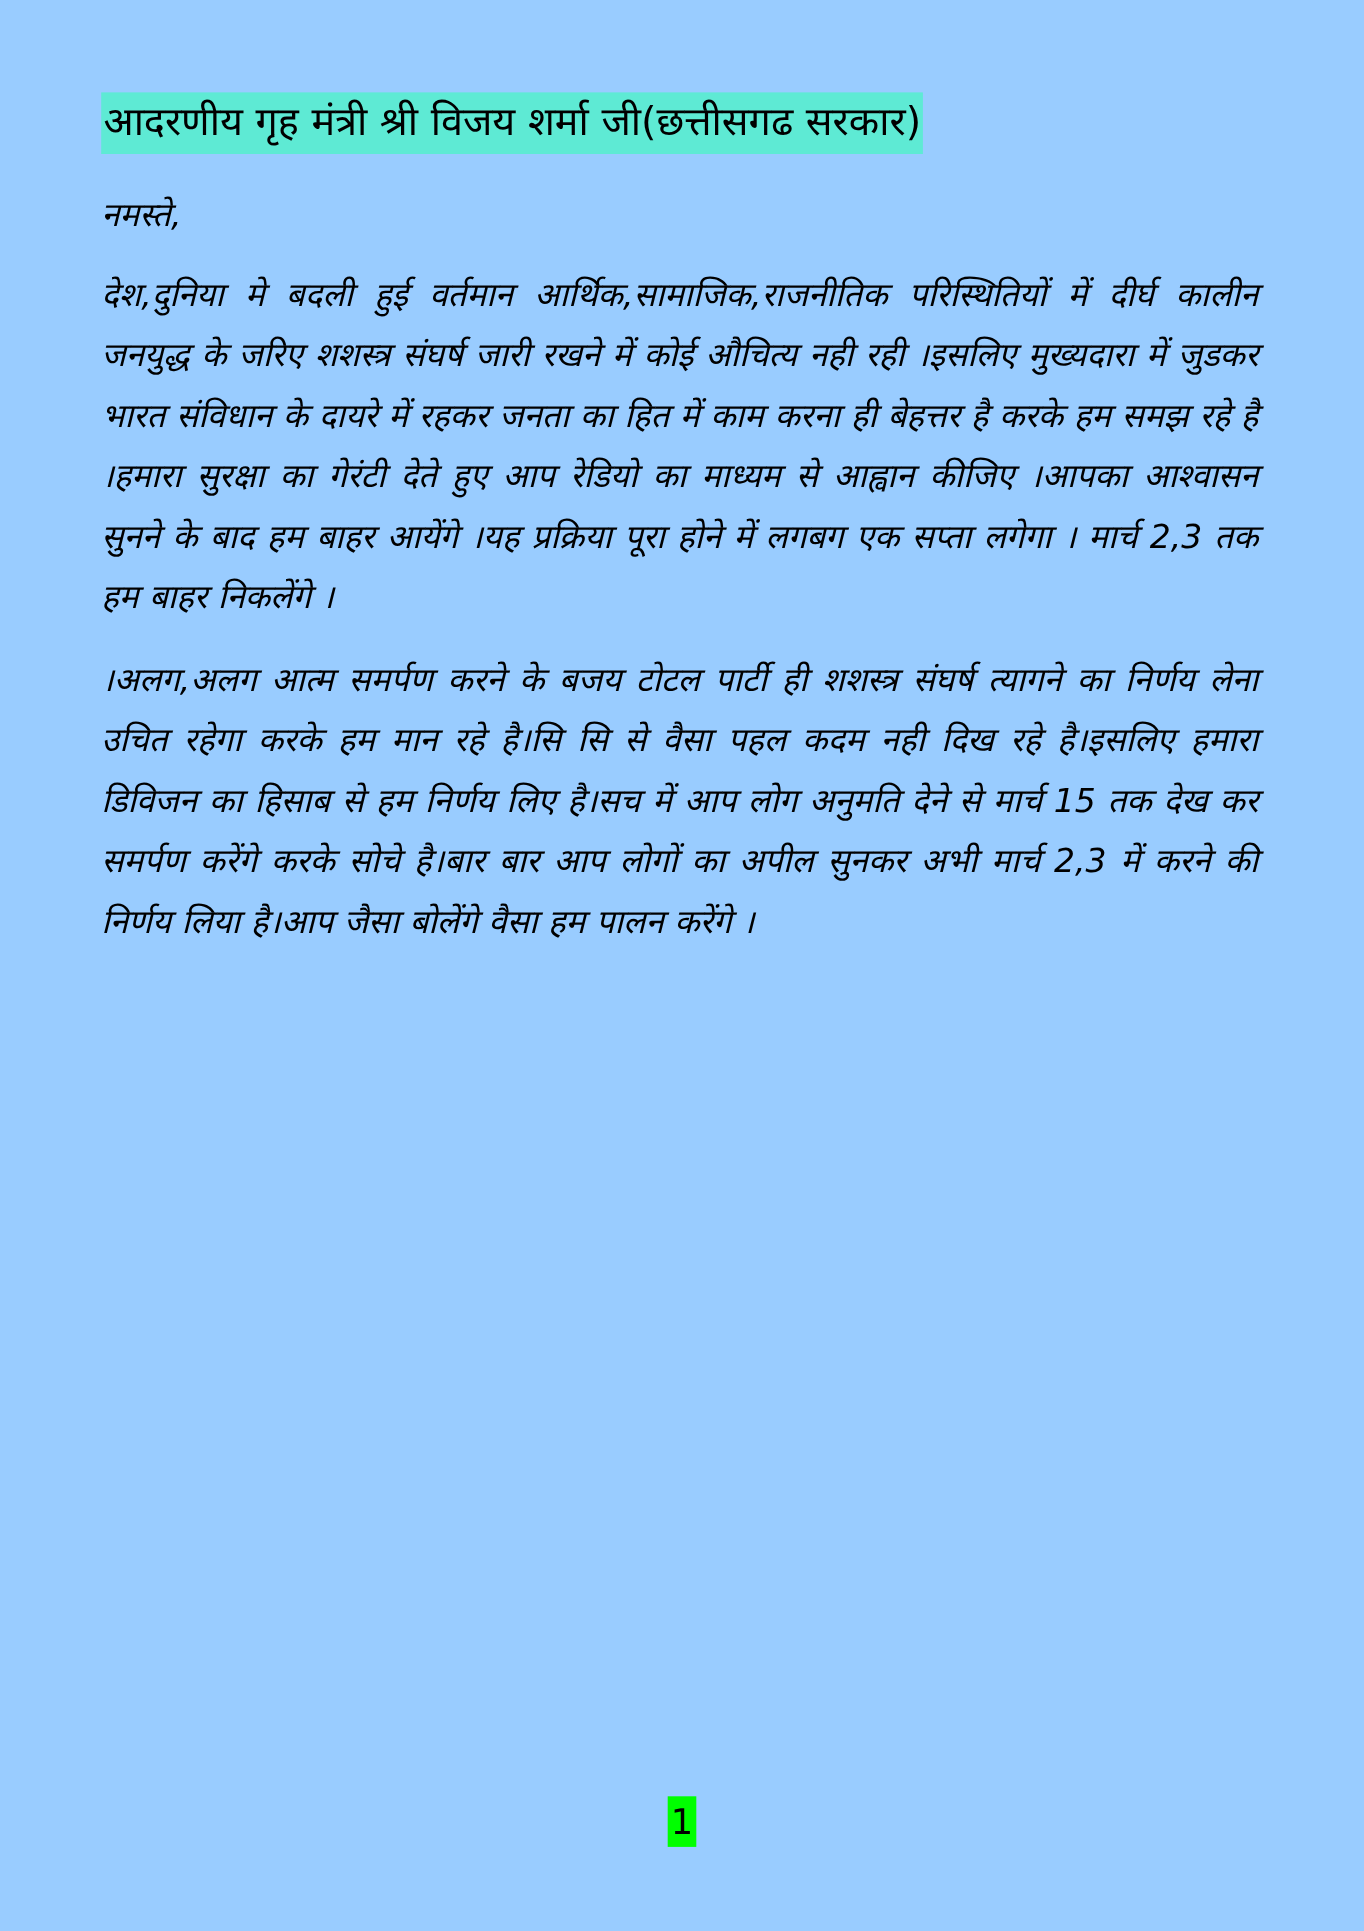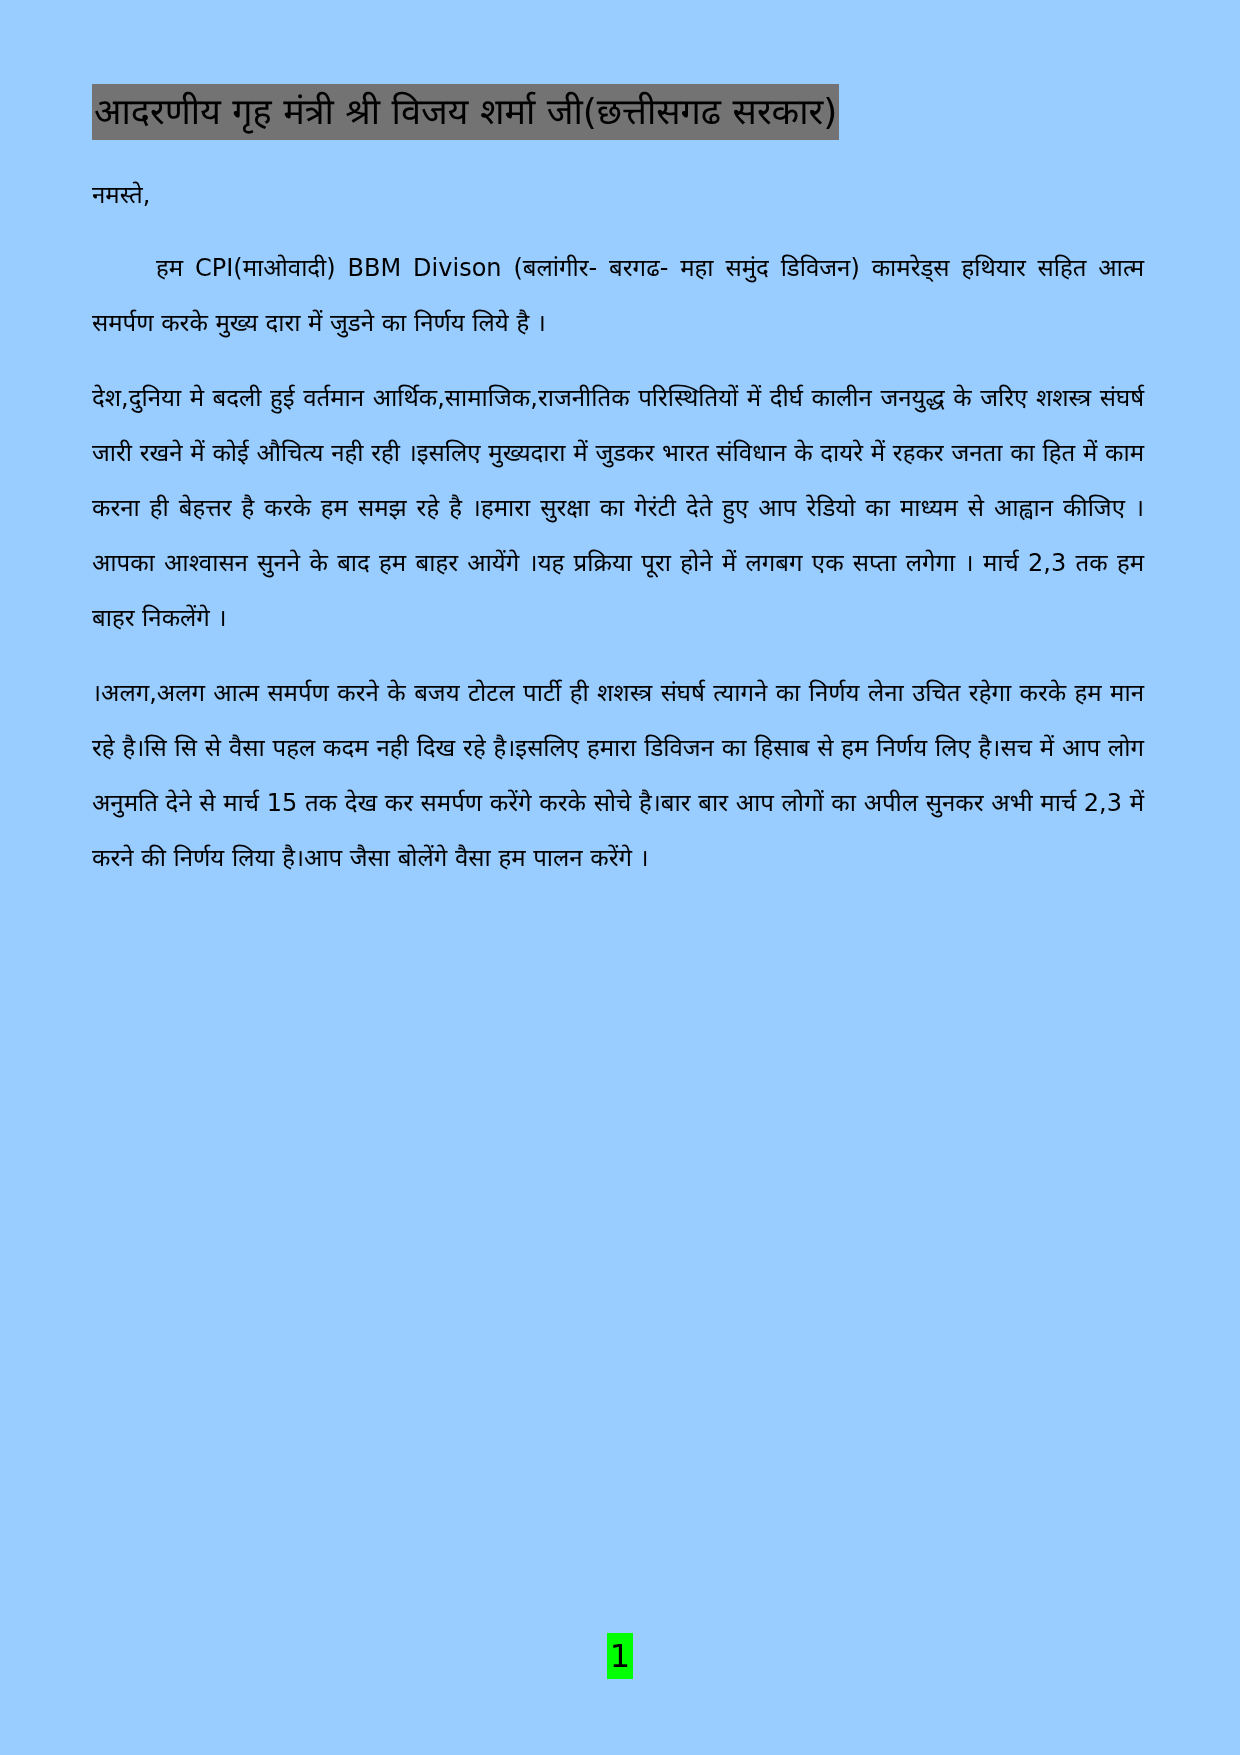--- a/index.html
+++ b/index.html
@@ -16,33 +16,34 @@
     position: relative;
   }
   .page {
     position: absolute;
     left: 92px;
     top: 84px;
     width: 1052px;
   }
   .heading {
     display: inline-block;
-    background: #737373;
+    background: #5eead4;
     font-size: 36px;
     line-height: 56px;
     padding: 0 2px;
     margin: 0 0 28px 0;
     font-weight: normal;
     white-space: nowrap;
   }
   .para {
-    font-size: 24px;
+    font-size: 30px;
     line-height: 55px;
     text-align: justify;
     margin: 0 0 20px 0;
+    font-style: italic;
   }
   .greeting {
     margin-bottom: 18px;
   }
   .indent {
     text-indent: 64px;
   }
   .page-number-wrap {
     position: absolute;
     left: 0;
@@ -59,21 +60,20 @@
   }
 </style>
 </head>
 <body>
 
 <div class="page">
   <h1 class="heading">आदरणीय गृह मंत्री श्री विजय शर्मा जी(छत्तीसगढ सरकार)</h1>
 
   <p class="para greeting">नमस्ते,</p>
 
-  <p class="para indent">हम CPI(माओवादी) BBM Divison (बलांगीर- बरगढ- महा समुंद डिविजन) कामरेड्स हथियार सहित आत्म समर्पण करके मुख्य दारा में जुडने का निर्णय लिये है ।</p>
 
   <p class="para">देश,दुनिया मे बदली हुई वर्तमान आर्थिक,सामाजिक,राजनीतिक परिस्थितियों में दीर्घ कालीन जनयुद्ध के जरिए शशस्त्र संघर्ष जारी रखने में कोई औचित्य नही रही ।इसलिए मुख्यदारा में जुडकर भारत संविधान के दायरे में रहकर जनता का हित में काम करना ही बेहत्तर है करके हम समझ रहे है ।हमारा सुरक्षा का गेरंटी देते हुए आप रेडियो का माध्यम से आह्वान कीजिए ।आपका आश्वासन सुनने के बाद हम बाहर आयेंगे ।यह प्रक्रिया पूरा होने में लगबग एक सप्ता लगेगा । मार्च 2,3 तक हम बाहर निकलेंगे ।</p>
 
 
 
   <p class="para">।अलग,अलग आत्म समर्पण करने के बजय टोटल पार्टी ही शशस्त्र संघर्ष त्यागने का निर्णय लेना उचित रहेगा करके हम मान रहे है।सि सि से वैसा पहल कदम नही दिख रहे है।इसलिए हमारा डिविजन का हिसाब से हम निर्णय लिए है।सच में आप लोग अनुमति देने से मार्च 15 तक देख कर समर्पण करेंगे करके सोचे है।बार बार आप लोगों का अपील सुनकर अभी मार्च 2,3 में करने की निर्णय लिया है।आप जैसा बोलेंगे वैसा हम पालन करेंगे ।</p>
 
 </div>
 
 <div class="page-number-wrap">

